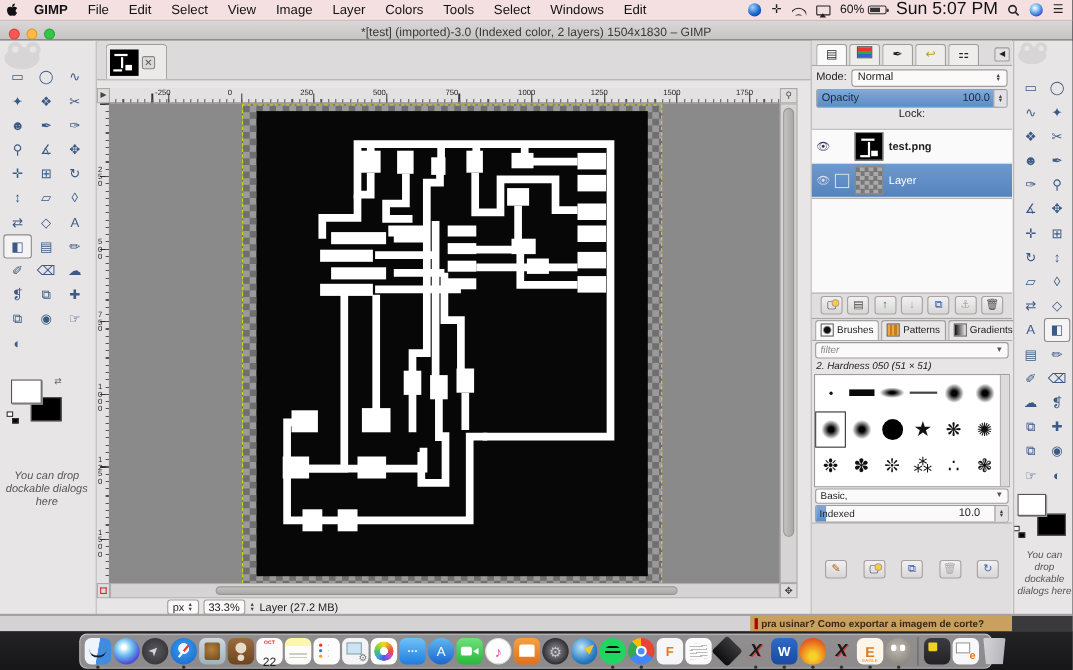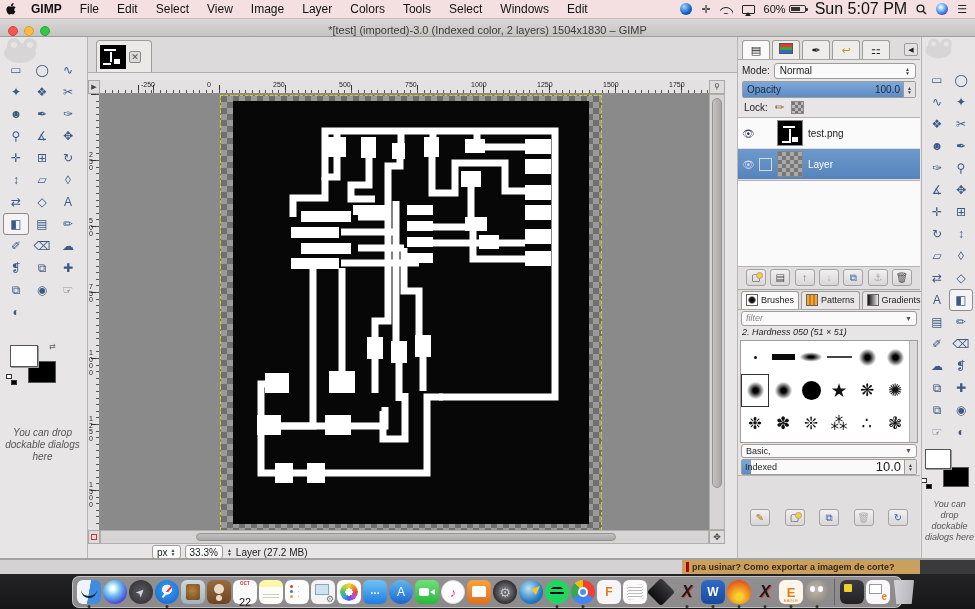--- a/index.html
+++ b/index.html
@@ -99,21 +99,21 @@
   .rd-tab .ch3 { display:inline-block; width:14px; height:11px; background:linear-gradient(#e33 33%,#3a3 33% 66%,#36c 66%); border:1px solid #555; }
   .collapse-btn { margin-left:auto; width:14px; height:13px; border:1px solid #9f9c9c; background:#e3e1e1; border-radius:2px; font-size:7px; text-align:center; line-height:11px; margin-bottom:3px; }
   .mode-row { height:21px; display:flex; align-items:center; gap:4px; padding:0 4px; }
   .mode-dd { flex:1; height:16px; background:#fbfafa; border:1px solid #9f9c9c; border-radius:3px; display:flex; align-items:center; padding:0 5px; }
   .mode-dd .spin { margin-left:auto; }
   .op-row { height:17px; margin:0 4px; border:1px solid #9f9c9c; border-radius:2px; position:relative; background:#7dd3fc; display:flex; }
   .op-fill { position:absolute; left:0; top:0; bottom:0; background:linear-gradient(#7fa8d9,#5d8cc4); }
   .op-label { position:relative; padding-left:4px; align-self:center; color:#16283f; }
   .op-val { position:relative; margin-left:auto; align-self:center; padding-right:3px; color:#16283f; }
   .op-spin { position:relative; width:12px; background:#e3e1e1; border-left:1px solid #9f9c9c; display:flex; flex-direction:column; align-items:center; justify-content:center; font-size:5px; line-height:4px; color:#444; }
-  .lock-row { height:19px; display:flex; align-items:center; gap:7px; padding:0 6px; }
+  .lock-row { height:19px; display:flex; align-items:center; gap:7px; padding:0 6px;flex-direction:column; }
   .lock-checker { width:13px; height:13px; background-image:repeating-conic-gradient(#bbb 0% 25%,#777 0% 50%); background-size:6px 6px; border:1px solid #888; }
   .layers-list { flex:0 0 62px; background:#fbfafa; border-top:1px solid #b5b2b2; border-bottom:1px solid #b5b2b2; }
   .layer-row { height:31px; display:flex; align-items:center; gap:5px; padding:0 4px; border-bottom:1px solid #dedcdc; }
   .layer-row.selected { background:linear-gradient(#6d99cc,#5583bd); color:#fff; }
   .eye { font-size:10px; color:#336; width:12px; }
   .layer-row.selected .eye { color:#dde; }
   .chainbox { width:13px; height:13px; border:1px solid #cdd; background:transparent; }
   .lthumb { width:26px; height:26px; border:1px solid #888; }
   .lthumb.pcb-mini { background:#000; background-image:linear-gradient(#fff,#fff),linear-gradient(#fff,#fff),linear-gradient(#fff,#fff),linear-gradient(#fff,#fff); background-size:12px 2px,2px 12px,6px 5px,9px 2px; background-position:5px 5px,11px 8px,14px 16px,4px 20px; background-repeat:no-repeat; }
   .lthumb.checker-mini { background-image:repeating-conic-gradient(#aaa 0% 25%,#777 0% 50%); background-size:8px 8px; }
@@ -145,21 +145,21 @@
   .b-soft::after{ content:""; width:19px; height:19px; border-radius:50%; background:radial-gradient(closest-side,#000 25%,rgba(0,0,0,0) 92%); }
   .b-hard::after{ content:""; width:19px; height:19px; border-radius:50%; background:#000; }
   .b-char { font-size:19px; line-height:19px; }
   .b-char.blur { filter:blur(.5px); font-size:17px; }
   .set-row { height:16px; padding:1px 3px; }
   .set-dd { height:14px; background:#fbfafa; border:1px solid #9f9c9c; border-radius:3px; display:flex; align-items:center; padding:0 4px; font-size:9px; }
   .set-dd .dda { margin-left:auto; font-size:7px; color:#555; }
   .spacing-row { height:16px; margin:0 3px; border:1px solid #9f9c9c; border-radius:2px; position:relative; background:#fbfafa; display:flex; }
   .sp-fill { position:absolute; left:0; top:0; bottom:0; width:9px; background:linear-gradient(#7fa8d9,#5d8cc4); }
   .sp-label { position:relative; padding-left:3px; align-self:center; font-size:9px; }
-  .sp-val { position:relative; margin-left:auto; align-self:center; padding-right:3px; font-size:13px; }
+  .sp-val { position:relative; margin-left:auto; align-self:center; padding-right:13px; font-size:10px; }
   .brush-btns { flex:1; display:flex; align-items:center; justify-content:space-between; padding:0 12px; background:#e0dede; border-top:1px solid #b5b2b2; }
 
   
   .toolbox-right { position:absolute; left:921px; top:0; width:54px; height:523px; background:#e7e5e5; border-left:1px solid #b8b5b5; overflow:hidden; }
   .toolbox-right .swatches { left:3px; top:412px; width:44px; }
   .toolbox-right .sw-fg { width:26px; height:20px; }
   .toolbox-right .sw-bg { width:26px; height:20px; }
   .toolbox-right .drop-hint { left:2px; right:0; top:462px; font-size:9px; line-height:11px; }
 
   
@@ -517,21 +517,21 @@
       <div class="lock-row">
         <span>Lock:</span>
         <span style="font-size:11px;color:#7a4a1a;">✏</span>
         <span class="lock-checker"></span>
       </div>
       <div class="layers-list">
         <div class="layer-row">
           <span class="eye">👁</span>
           <span style="width:13px"></span>
           <span class="lthumb pcb-mini"></span>
-          <span class="lname" style="font-weight:normal">test.png</span>
+          <span class="lname" style="font-weight:bold">test.png</span>
         </div>
         <div class="layer-row selected">
           <span class="eye">👁</span>
           <span class="chainbox"></span>
           <span class="lthumb checker-mini"></span>
           <span class="lname">Layer</span>
         </div>
       </div>
       <div class="layers-empty"></div>
       <div class="rd-btns">

